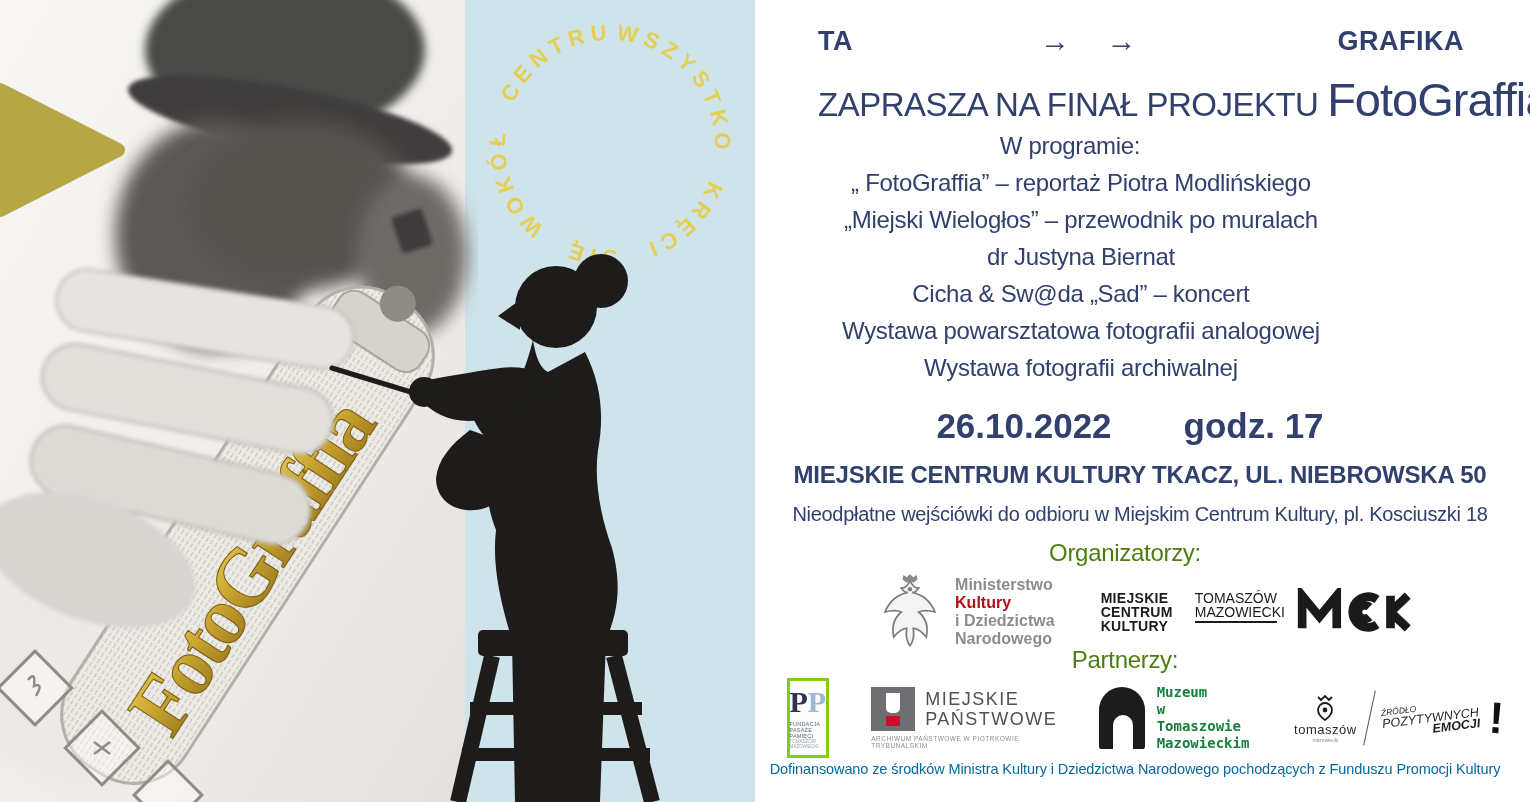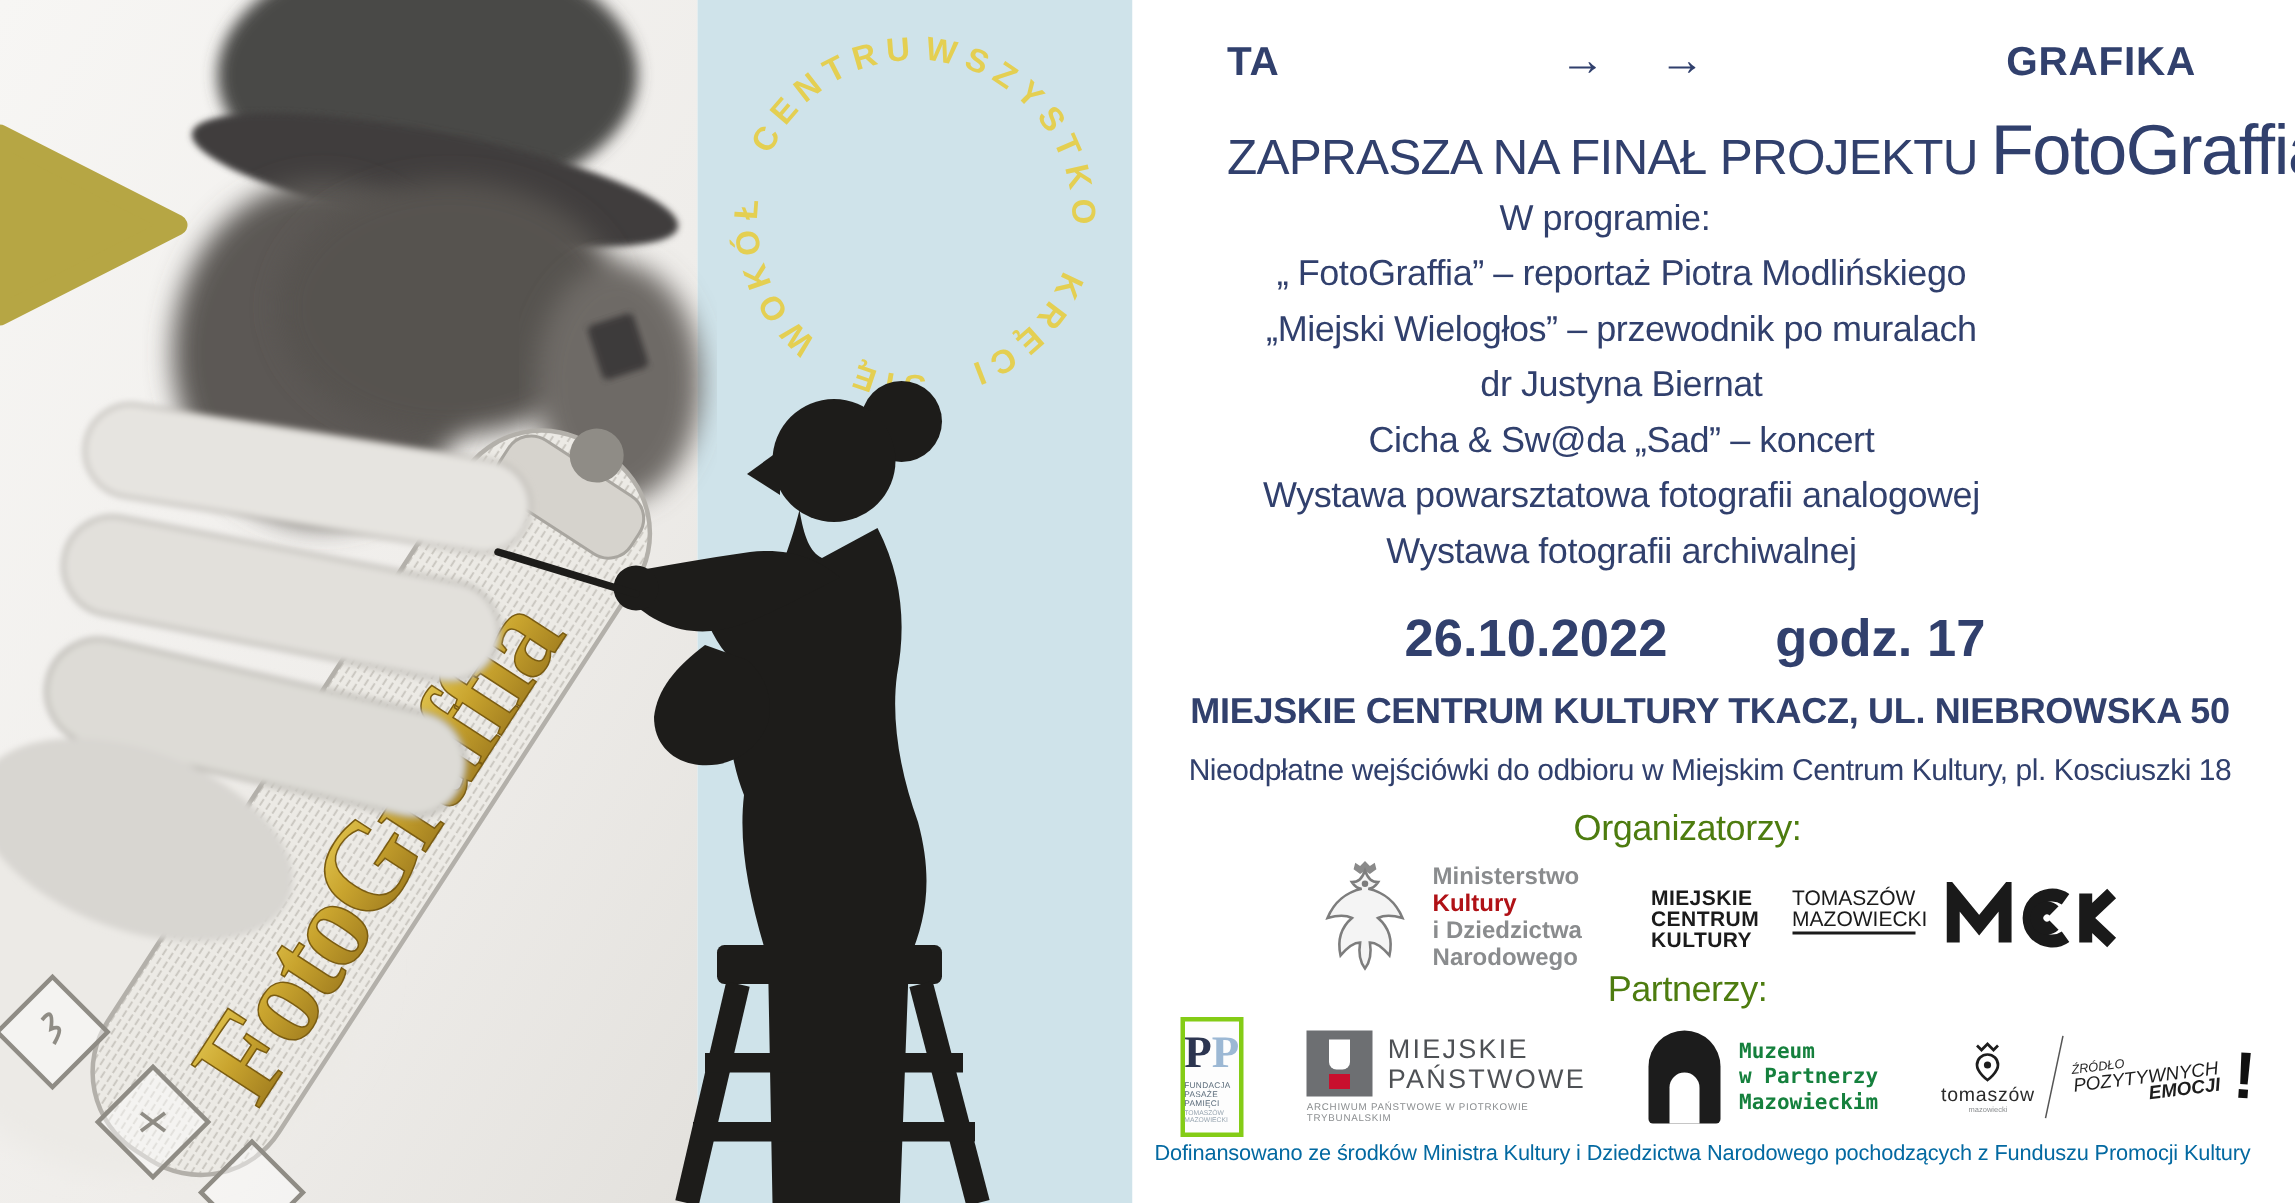--- a/index.html
+++ b/index.html
@@ -275,21 +275,21 @@
             <div>PAŃSTWOWE</div>
           </div>
         </div>
         <div class="arch-sub">ARCHIWUM PAŃSTWOWE W PIOTRKOWIE TRYBUNALSKIM</div>
       </div>
 
       <div class="muz">
         <div class="muz-arch"></div>
         <div class="muz-txt">
           <div>Muzeum</div>
-          <div>w Partnerzy</div>
+          <div>w Tomaszowie</div>
           <div>Mazowieckim</div>
         </div>
       </div>
 
       <div class="tom">
         <div class="tom-left">
           <svg width="22" height="28" viewBox="0 0 22 28" stroke="#1d1d1d" stroke-width="1.8" fill="none">
             <path d="M4 3 l3 3 4 -4 4 4 3 -3"></path>
             <path d="M11 9 a7 7 0 0 1 7 7 c0 5 -7 10 -7 10 c0 0 -7 -5 -7 -10 a7 7 0 0 1 7 -7 z"></path>
             <circle cx="11" cy="16" r="2.4" fill="#1d1d1d" stroke="none"></circle>

